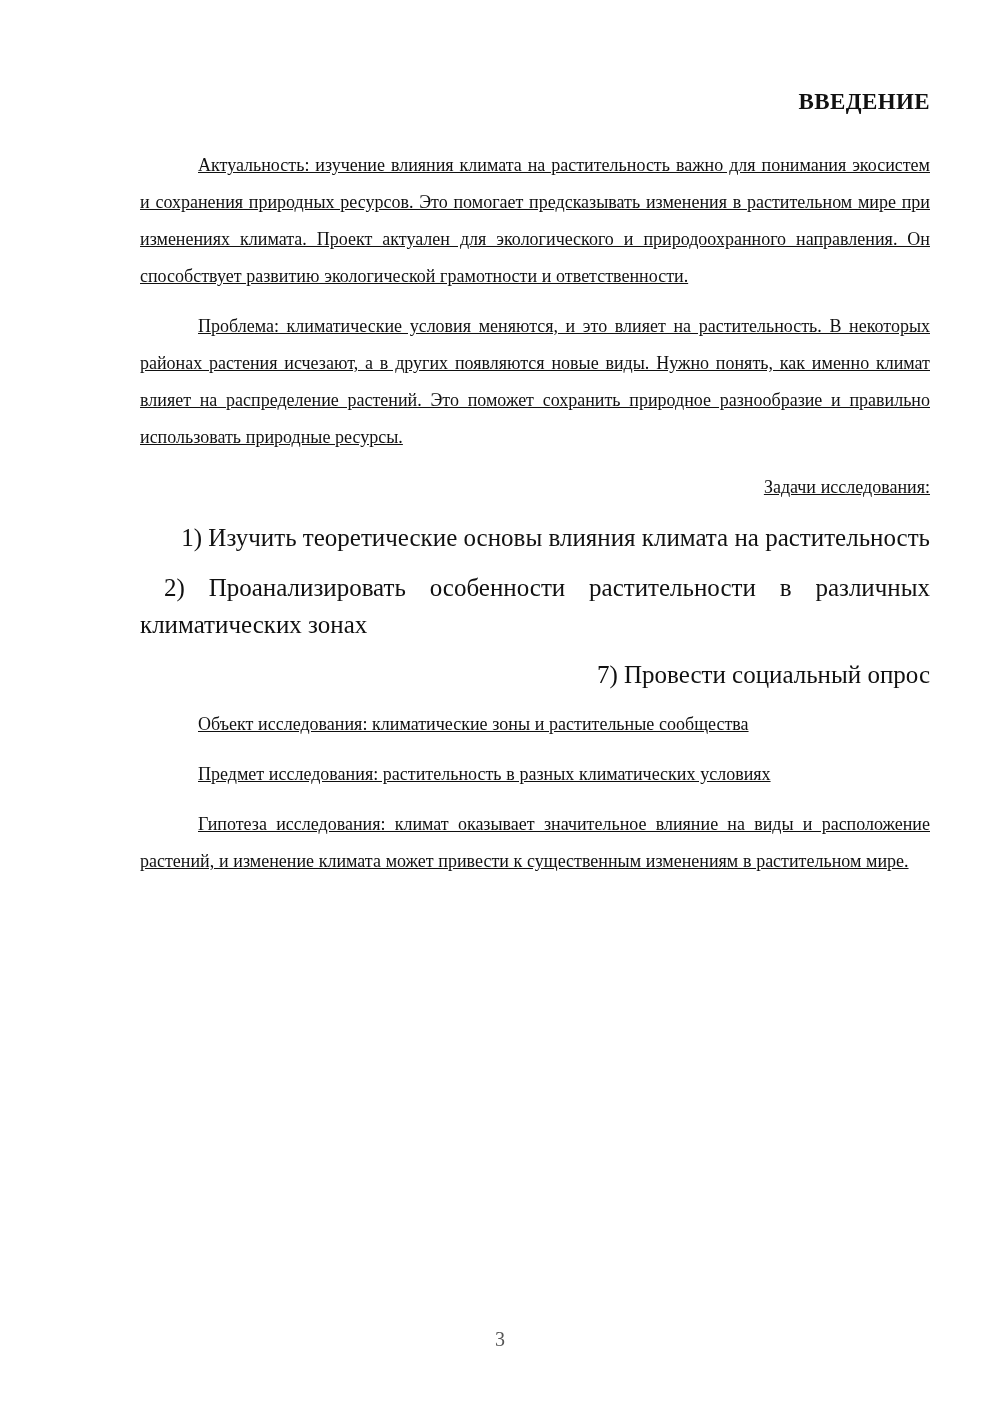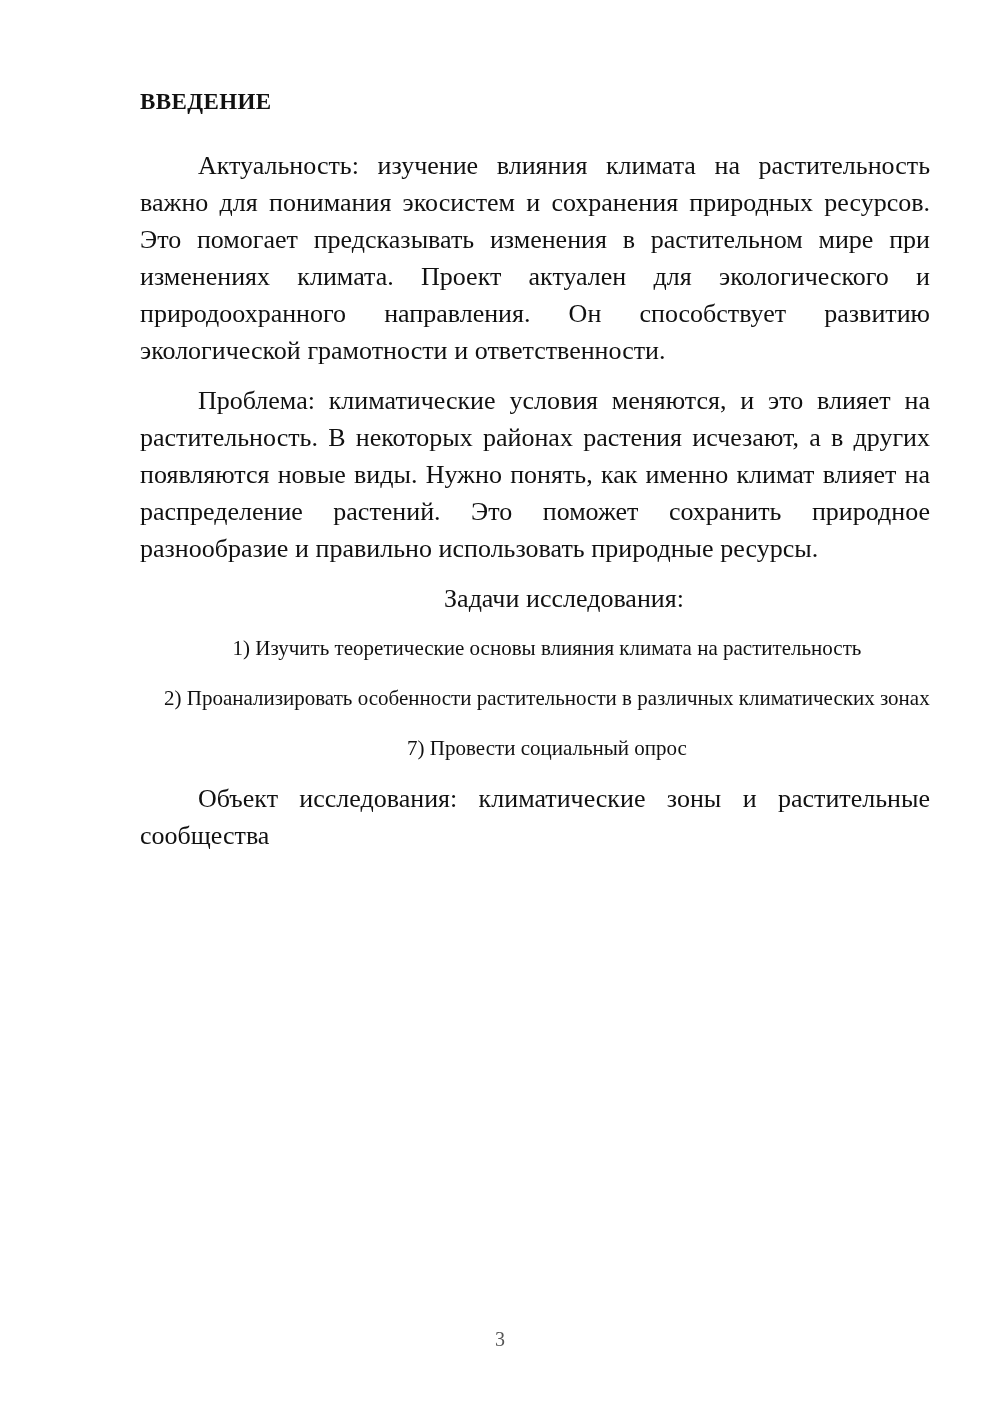--- a/index.html
+++ b/index.html
@@ -24,48 +24,49 @@
   .content {
     position: absolute;
     left: 140px;
     top: 88px;
     width: 790px;
   }
 
   .doc-title {
     font-size: 23px;
     font-weight: bold;
-    text-align: left;
+    text-align: right;
     letter-spacing: 0.4px;
     margin: 0 0 30px 0;
     line-height: 1.25;
   }
 
   p.para {
-    font-size: 26px;
+    font-size: 18px;
     line-height: 37px;
     text-align: justify;
     text-justify: inter-word;
     margin: 0 0 13px 0;
     text-indent: 58px;
     hyphens: none;
     word-spacing: 0.2px;
+    text-decoration: underline;
   }
 
   p.task {
-    font-size: 21px;
+    font-size: 25px;
     line-height: 37px;
     text-align: justify;
     text-justify: inter-word;
     margin: 0 0 13px 0;
     text-indent: 24px;
   }
 
   p.flush {
-    text-align: center;
+    text-align: right;
   }
 
   .page-number {
     position: absolute;
     left: 0;
     right: 0;
     top: 1328px;
     text-align: center;
     font-size: 20px;
     color: #555555;
@@ -91,20 +92,22 @@
     <p class="task flush">1) Изучить теоретические основы влияния климата на растительность</p>
 
     <p class="task">2) Проанализировать особенности растительности в различных климатических зонах</p>
 
 
     <p class="task flush">7) Провести социальный опрос</p>
 
 
     <p class="para">Объект исследования: климатические зоны и растительные сообщества</p>
 
+    <p class="para">Предмет исследования: растительность в разных климатических условиях</p>
 
+    <p class="para">Гипотеза исследования: климат оказывает значительное влияние на виды и расположение растений, и изменение климата может привести к существенным изменениям в растительном мире.</p>
 
 
   </div>
 
   <div class="page-number">3</div>
 
 </div>
 
 </body></html>

